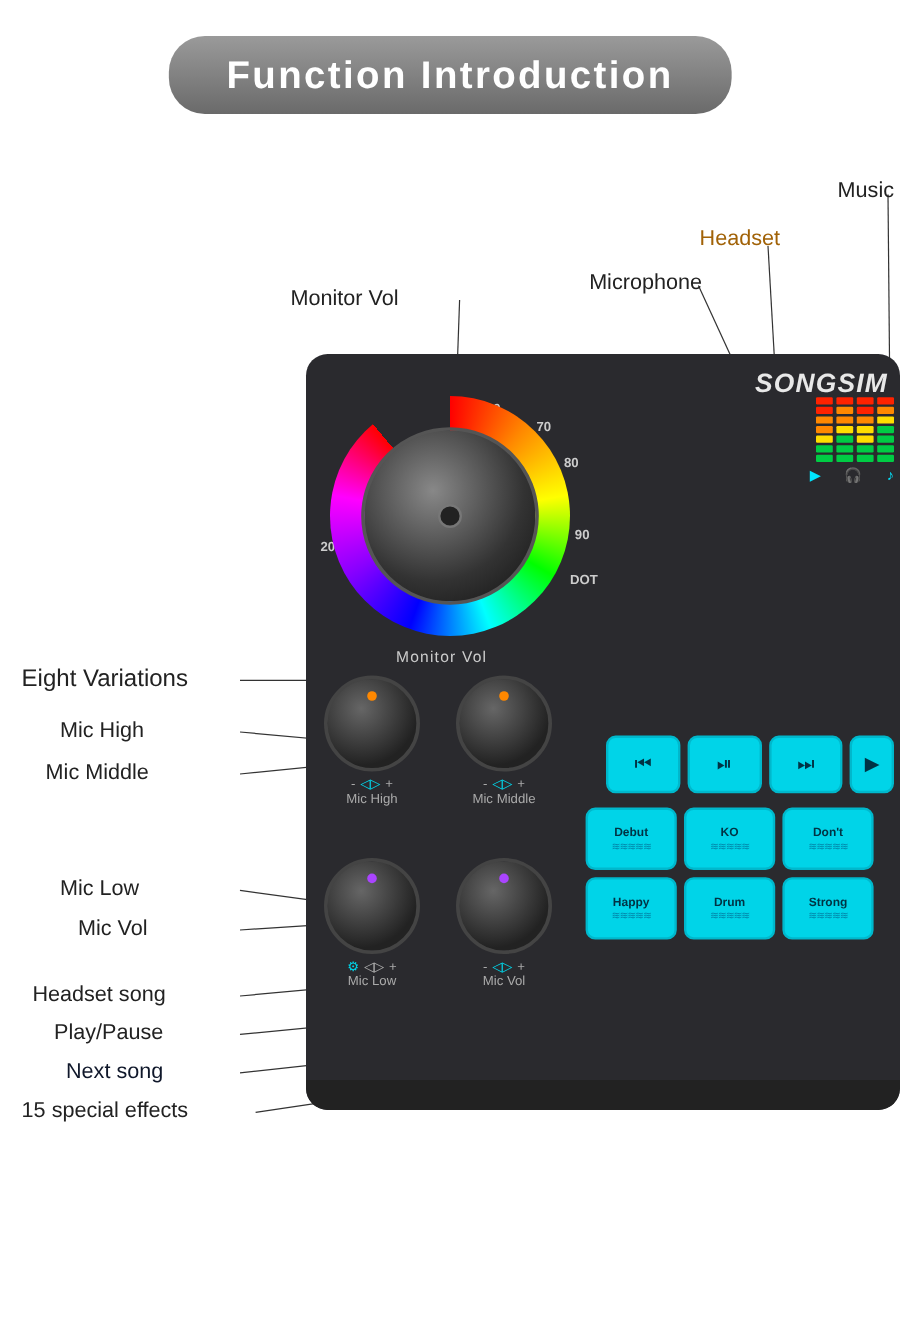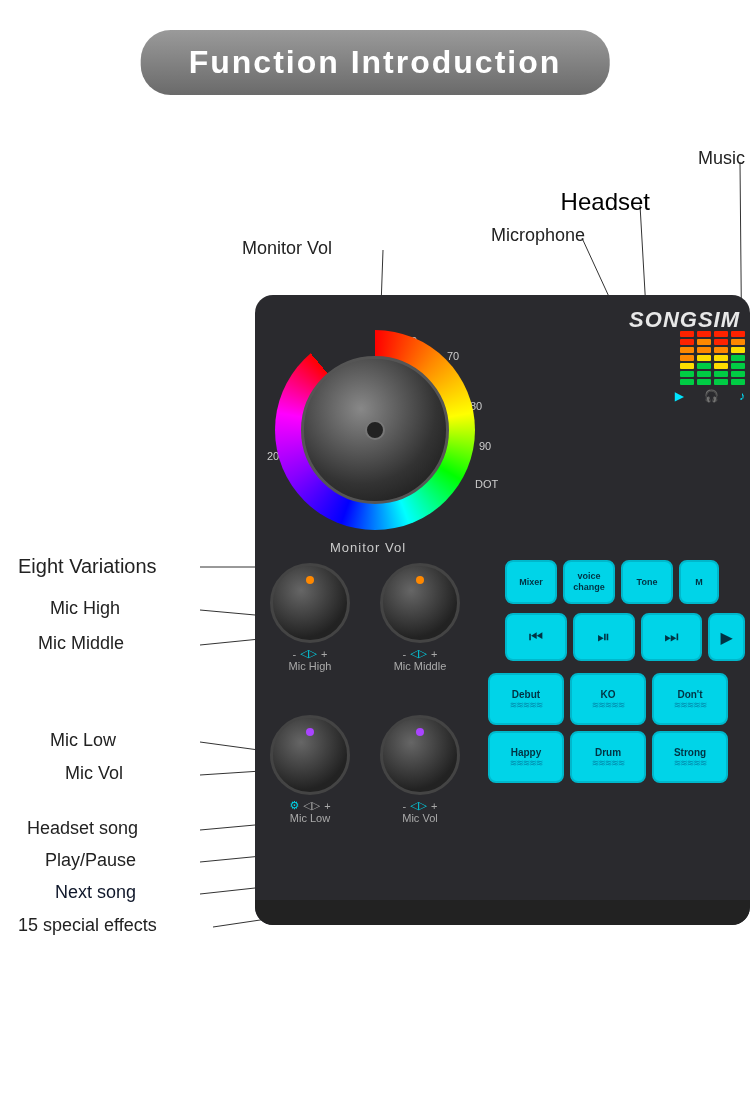--- a/index.html
+++ b/index.html
@@ -38,22 +38,22 @@
       position: absolute;
       top: 148px;
       right: 5px;
       font-size: 18px;
       color: #222;
     }
     .label-headset {
       position: absolute;
       top: 188px;
       right: 100px;
-      font-size: 24px;
-      color: #000000;
+      font-size: 18px;
+      color: #a16207;
     }
     .label-microphone {
       position: absolute;
       top: 225px;
       right: 165px;
       font-size: 18px;
       color: #222;
     }
     .label-monitor-vol {
       position: absolute;
@@ -248,20 +248,21 @@
       border-radius: 50%;
       background: #222;
       border: 2px solid #777;
     }
 
     
     .scale-label {
       position: absolute;
       color: #ccc;
       font-size: 11px;
+      font-weight: bold;
     }
     .monitor-vol-label {
       position: absolute;
       bottom: -5px;
       left: 55px;
       color: #ccc;
       font-size: 13px;
       letter-spacing: 1px;
     }
 
@@ -527,21 +528,21 @@
   </div>
 
   <div class="knob-area-main">
 
     <span class="scale-label" style="top:120px; left:-8px;">20</span>
     <span class="scale-label" style="top:80px; left:5px;">30</span>
     <span class="scale-label" style="top:38px; left:28px;">40</span>
     <span class="scale-label" style="top:12px; left:80px;">50</span>
     <span class="scale-label" style="top:5px; left:130px;">60</span>
     <span class="scale-label" style="top:20px; left:172px;">70</span>
-    <span class="scale-label" style="top:50px; left:195px;margin-top:20px;">80</span>
+    <span class="scale-label" style="top:50px; left:195px;">80</span>
     <span class="scale-label" style="top:110px; left:204px;">90</span>
     <span class="scale-label" style="top:148px; left:200px;">DOT</span>
 
     <div class="knob-outer-ring">
       <div class="knob-inner">
         <div class="knob-center-dot"></div>
       </div>
     </div>
     <div class="monitor-vol-label">Monitor Vol</div>
   </div>
@@ -589,34 +590,20 @@
       </div>
       <div class="small-knob-label-row">
         <span style="color:#aaa;font-size:11px;">-</span>
         <span style="color:#00d4e8;font-size:11px;">◁▷</span>
         <span style="color:#aaa;font-size:11px;">+</span>
       </div>
       <span style="color:#aaa;font-size:11px;">Mic Vol</span>
     </div>
   </div>
 
-  <div class="func-buttons-row">
-    <div class="func-btn">
-      <span class="func-btn-label">Mixer</span>
-    </div>
-    <div class="func-btn">
-      <span class="func-btn-label">voice<br>change</span>
-    </div>
-    <div class="func-btn">
-      <span class="func-btn-label">Tone</span>
-    </div>
-    <div class="func-btn partial">
-      <span class="func-btn-label">M</span>
-    </div>
-  </div>
 
   <div class="playback-row">
     <div class="play-btn">
       <span>⏮</span>
     </div>
     <div class="play-btn">
       <span>⏯</span>
     </div>
     <div class="play-btn">
       <span>⏭</span>

